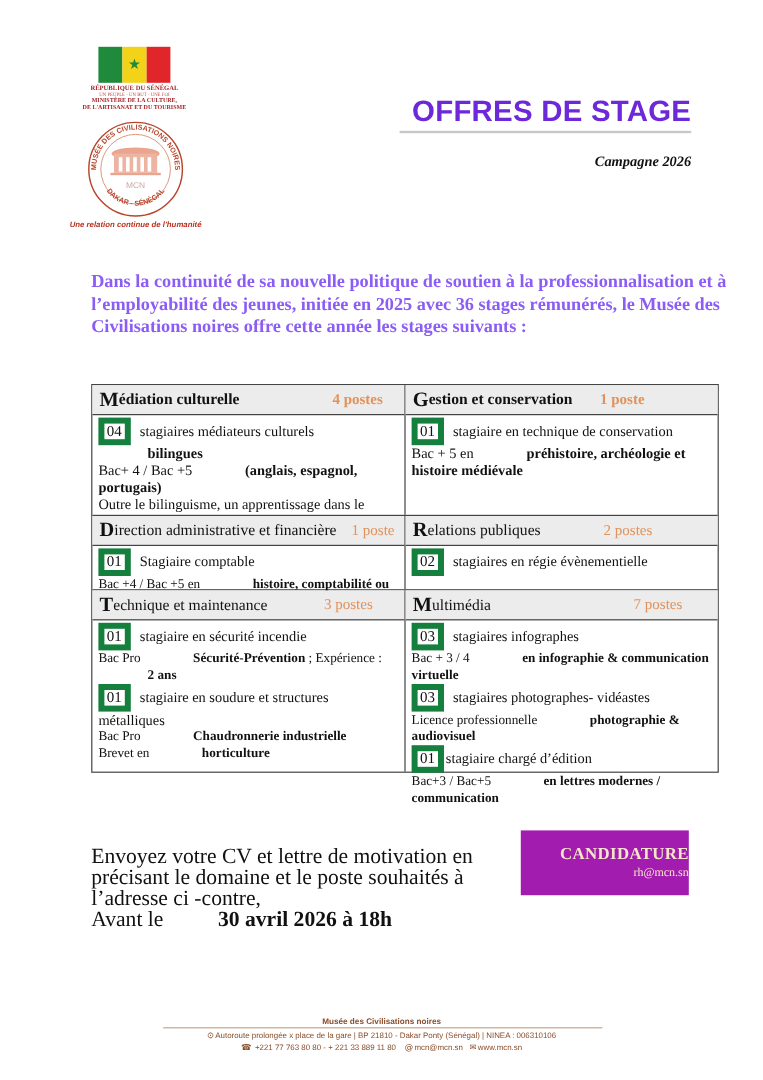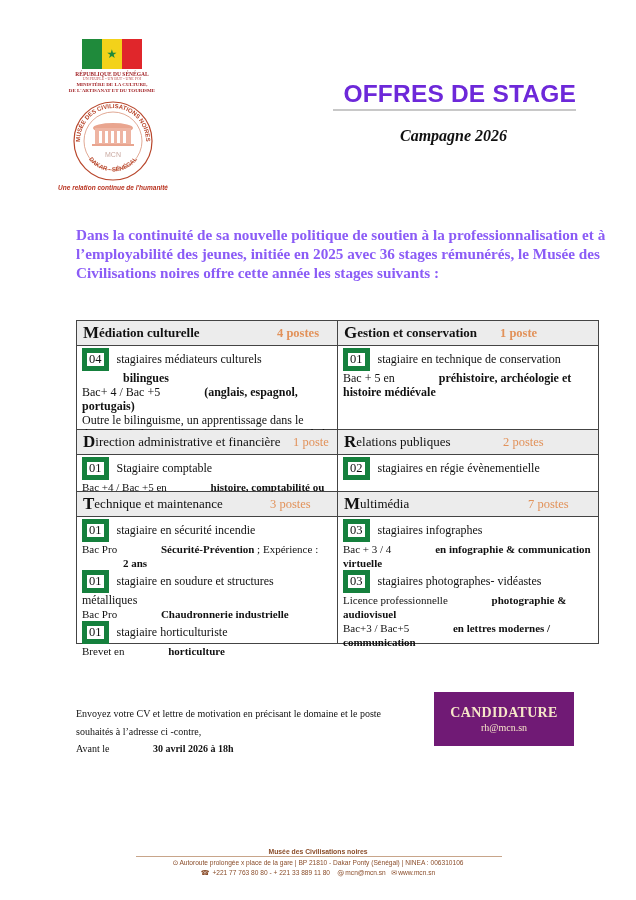--- a/index.html
+++ b/index.html
@@ -19,21 +19,21 @@
     .ministry .l2 { font-size: 4px; display: block; font-weight: normal; color: #b94a4a; }
     .ministry .l3 { font-size: 5px; display: block; }
     .ministry .l4 { font-size: 5px; display: block; }
 
     .seal { position: absolute; left: 68px; top: 100px; width: 90px; height: 82px; }
     .tagline { position: absolute; left: 58px; top: 184px; width: 110px; text-align: center; font-family: "Liberation Sans", sans-serif; font-style: italic; font-size: 6.5px; color: #b8321f; font-weight: bold; }
 
     
     .title { position: absolute; left: 330px; top: 80px; width: 246px; text-align: right; font-family: "Liberation Sans", sans-serif; font-weight: bold; font-size: 24.5px; color: #6d28d9; letter-spacing: 0.2px; }
     .title-rule { position: absolute; left: 333px; top: 109px; width: 243px; height: 2px; background: #c8c8c8; }
-    .campaign { position: absolute; left: 400px; top: 127px; width: 176px; text-align: left; font-style: italic; font-weight: bold; font-size: 16px; color: #111; }
+    .campaign { position: absolute; left: 400px; top: 127px; width: 176px; text-align: right; font-style: italic; font-weight: bold; font-size: 12px; color: #111; }
 
     
     .intro { position: absolute; left: 76px; top: 225px; width: 530px; font-weight: bold; font-size: 15.2px; line-height: 19px; color: #8b5cf6; }
 
     
     .grid { position: absolute; left: 76px; top: 320px; width: 523px; border: 1.5px solid #444; }
     .row { display: flex; border-top: 1.5px solid #444; }
     .row:first-child { border-top: none; }
     .cell { flex: 1; position: relative; }
     .cell + .cell { border-left: 1.5px solid #444; }
@@ -44,22 +44,22 @@
     .cell-head .count { position: absolute; top: 50%; transform: translateY(-50%); color: #e2925a; font-size: 12.5px; }
     .cell-head.bold .count { font-weight: bold; }
     .cell-body { padding: 2px 5px 4px 5px; font-size: 12px; line-height: 14px; }
     .cell-body p { margin: 0; }
     .num { display: inline-block; border: 5px solid #15803d; padding: 0 2px; font-size: 12.5px; line-height: 13px; margin-right: 8px; }
     .num.tight { margin-right: 2px; }
     .small { font-size: 11px; }
     b { font-weight: bold; margin-left: 41px; }
 
     
-    .apply-text { position: absolute; left: 76px; top: 705px; width: 340px; font-size: 10px; line-height: 17.5px; }
-    .cta { position: absolute; left: 434px; top: 692px; width: 140px; height: 54px; background: #701a75; color: #f6e6c8; text-align: center; display: flex; flex-direction: column; justify-content: center; }
+    .apply-text { position: absolute; left: 76px; top: 705px; width: 340px; font-size: 18px; line-height: 17.5px; }
+    .cta { position: absolute; left: 434px; top: 692px; width: 140px; height: 54px; background: #a21caf; color: #f6e6c8; text-align: right; display: flex; flex-direction: column; justify-content: center; }
     .cta .t1 { font-weight: bold; font-size: 14px; letter-spacing: 0.3px; }
     .cta .t2 { font-size: 10px; margin-top: 1px; }
 
     
     .foot-name { position: absolute; left: 0; width: 636px; top: 848px; text-align: center; font-family: "Liberation Sans", sans-serif; font-size: 6.8px; font-weight: bold; color: #8a4d2a; }
     .foot-rule { position: absolute; left: 136px; top: 856px; width: 366px; height: 1px; background: #c8a58a; }
     .foot-line { position: absolute; left: 0; width: 636px; text-align: center; font-family: "Liberation Sans", sans-serif; font-size: 6.6px; color: #8a4d2a; }
     .foot-l1 { top: 859px; }
     .foot-l2 { top: 869px; }
     .ico { font-family: "DejaVu Sans", sans-serif; font-size: 7px; margin-right: 1px; }
@@ -171,35 +171,35 @@
       <div class="cell-head">
         <span class="cap">T</span>
           <span class="rest">echnique et maintenance</span>
         <span class="count" style="left:193px;">3 postes</span>
       </div>
       <div class="cell-body">
         <p><span class="num">01</span><span>stagiaire en sécurité incendie</span></p>
         <p class="small"><span>Bac Pro </span><b>Sécurité-Prévention</b><span> ; Expérience : </span><b>2 ans</b></p>
         <p><span class="num">01</span><span>stagiaire en soudure et structures métalliques</span></p>
         <p class="small"><span>Bac Pro </span><b>Chaudronnerie industrielle</b></p>
-        <p><span class="num">01</span><span>stagiaire horticulturiste</span></p>
         <p class="small"><span>Brevet en </span><b>horticulture</b></p>
       </div>
     </div>
     <div class="cell">
       <div class="cell-head">
         <span class="cap">M</span>
           <span class="rest">ultimédia</span>
         <span class="count" style="left:190px;">7 postes</span>
       </div>
       <div class="cell-body">
         <p><span class="num">03</span><span>stagiaires infographes</span></p>
         <p class="small"><span>Bac + 3 / 4 </span><b>en infographie &amp; communication virtuelle</b></p>
         <p><span class="num">03</span><span>stagiaires photographes- vidéastes</span></p>
         <p class="small"><span>Licence professionnelle </span><b>photographie &amp; audiovisuel</b></p>
+        <p><span class="num tight">01</span><span>stagiaire  chargé d’édition</span></p>
         <p class="small"><span>Bac+3 / Bac+5 </span><b>en lettres modernes / communication</b></p>
       </div>
     </div>
   </div>
 </div>
 
 <div class="apply-text">
   <span>Envoyez votre CV et lettre de motivation en précisant le domaine et le poste souhaités à l’adresse ci -contre,</span><br>
   <span>Avant le </span><b>30 avril 2026 à 18h</b>
 </div>

